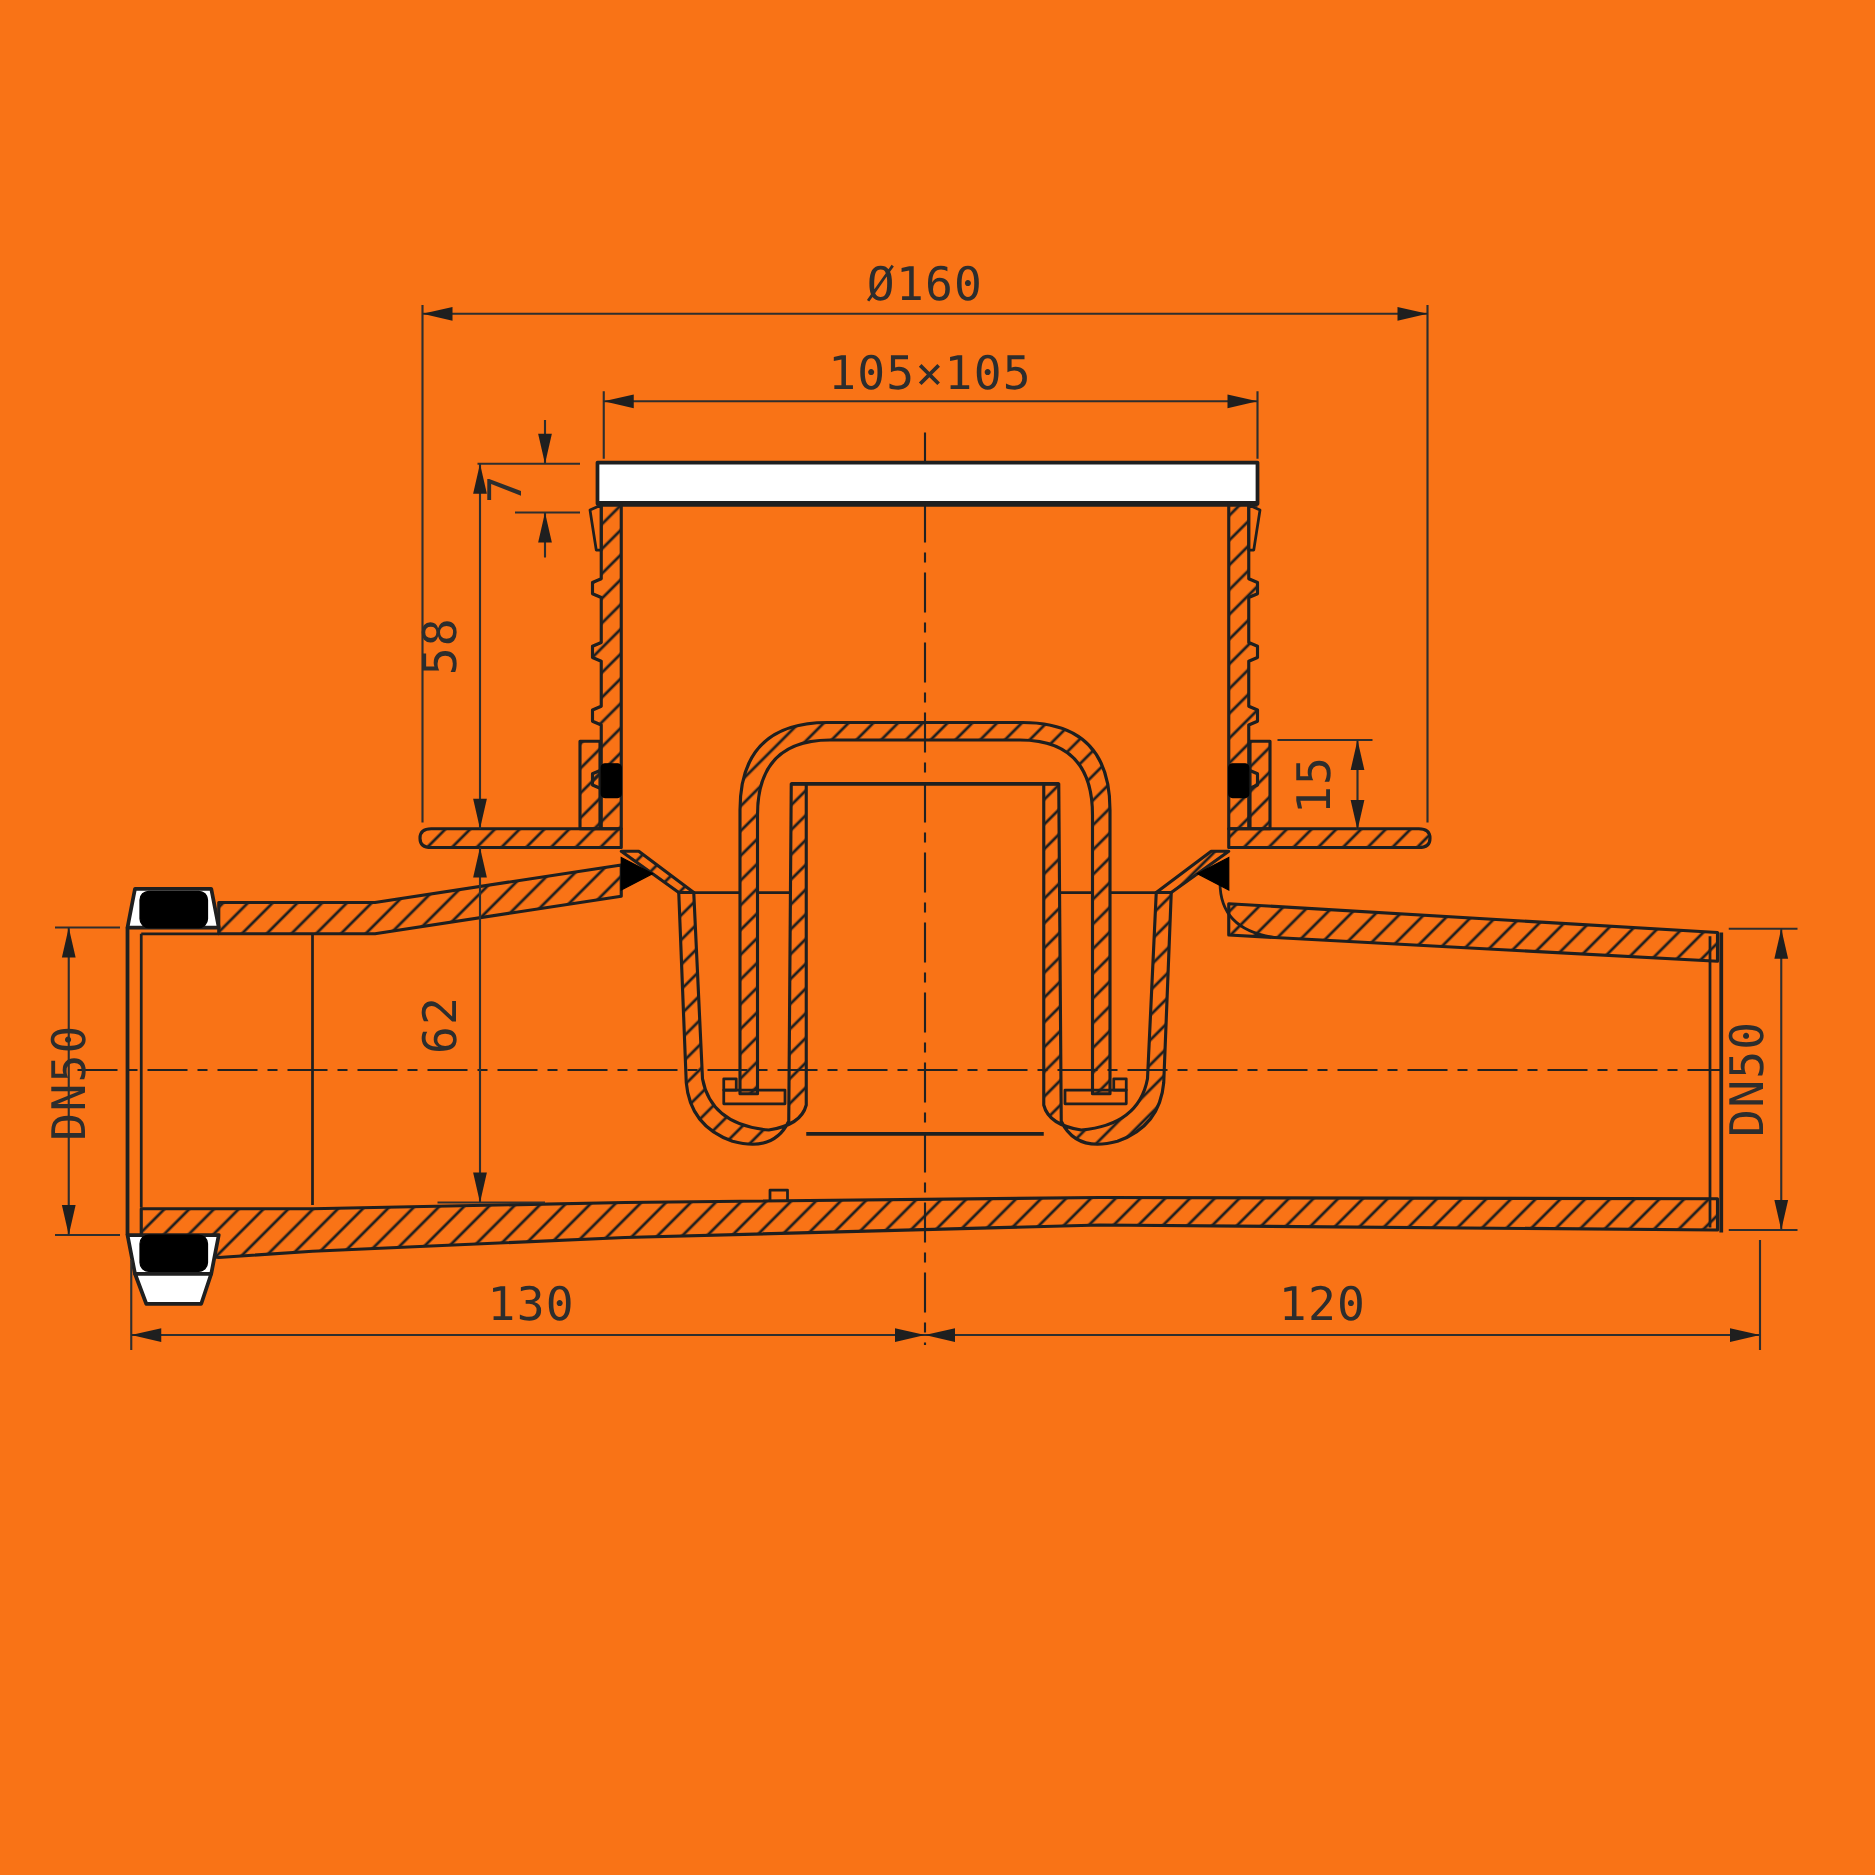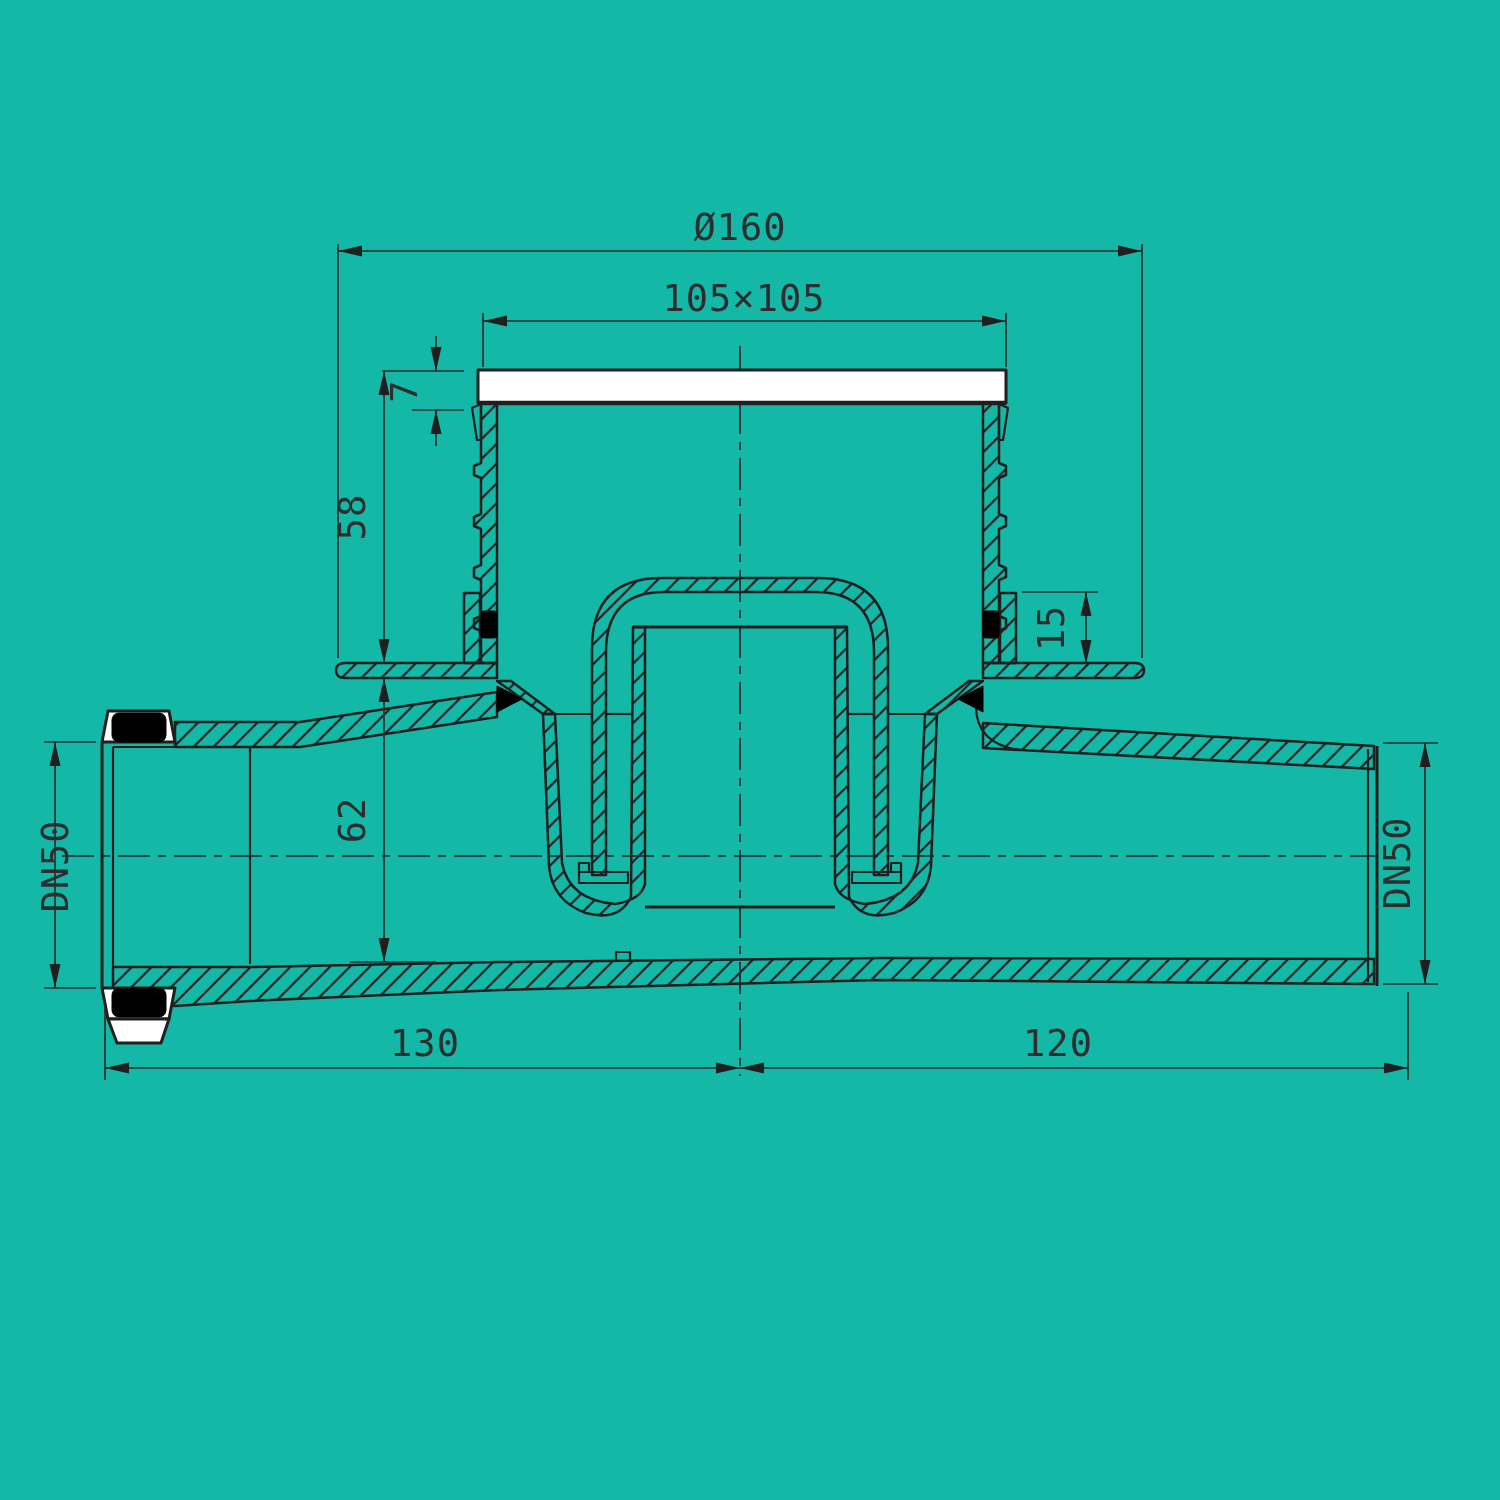--- a/index.html
+++ b/index.html
@@ -1,16 +1,16 @@
 <!DOCTYPE html>
 <html><head>
 <meta charset="utf-8">
 <style>
   html,body{margin:0;padding:0;background:#ffffff;}
-  .sheet{position:relative;width:1500px;height:1500px;background:#14b8a6;overflow:hidden;}
+  .sheet{position:relative;width:1500px;height:1500px;background:#f97316;overflow:hidden;}
   svg{position:absolute;left:0;top:0;}
   .outline{fill:#ffffff;stroke:#1f1f1f;stroke-width:3;stroke-linejoin:round;}
   .outline-thin{fill:none;stroke:#1f1f1f;stroke-width:2.2;stroke-linejoin:round;}
   .hatched{fill:url(#hatch);stroke:#1f1f1f;stroke-width:2.5;stroke-linejoin:round;}
   .heavy{stroke:#1f1f1f;stroke-width:4.6;fill:none;}
   .seal{fill:#000000;stroke:#000000;}
   .dim{stroke:#2e2e2e;stroke-width:1.7;fill:none;}
   .dim-text{font-family:"DejaVu Sans Mono","Liberation Mono",monospace;font-size:37px;fill:#2d2d2d;text-anchor:middle;letter-spacing:1px;}
   .cl{stroke:#222222;stroke-width:1.7;fill:none;stroke-dasharray:32 8 8 8;}
 </style>

